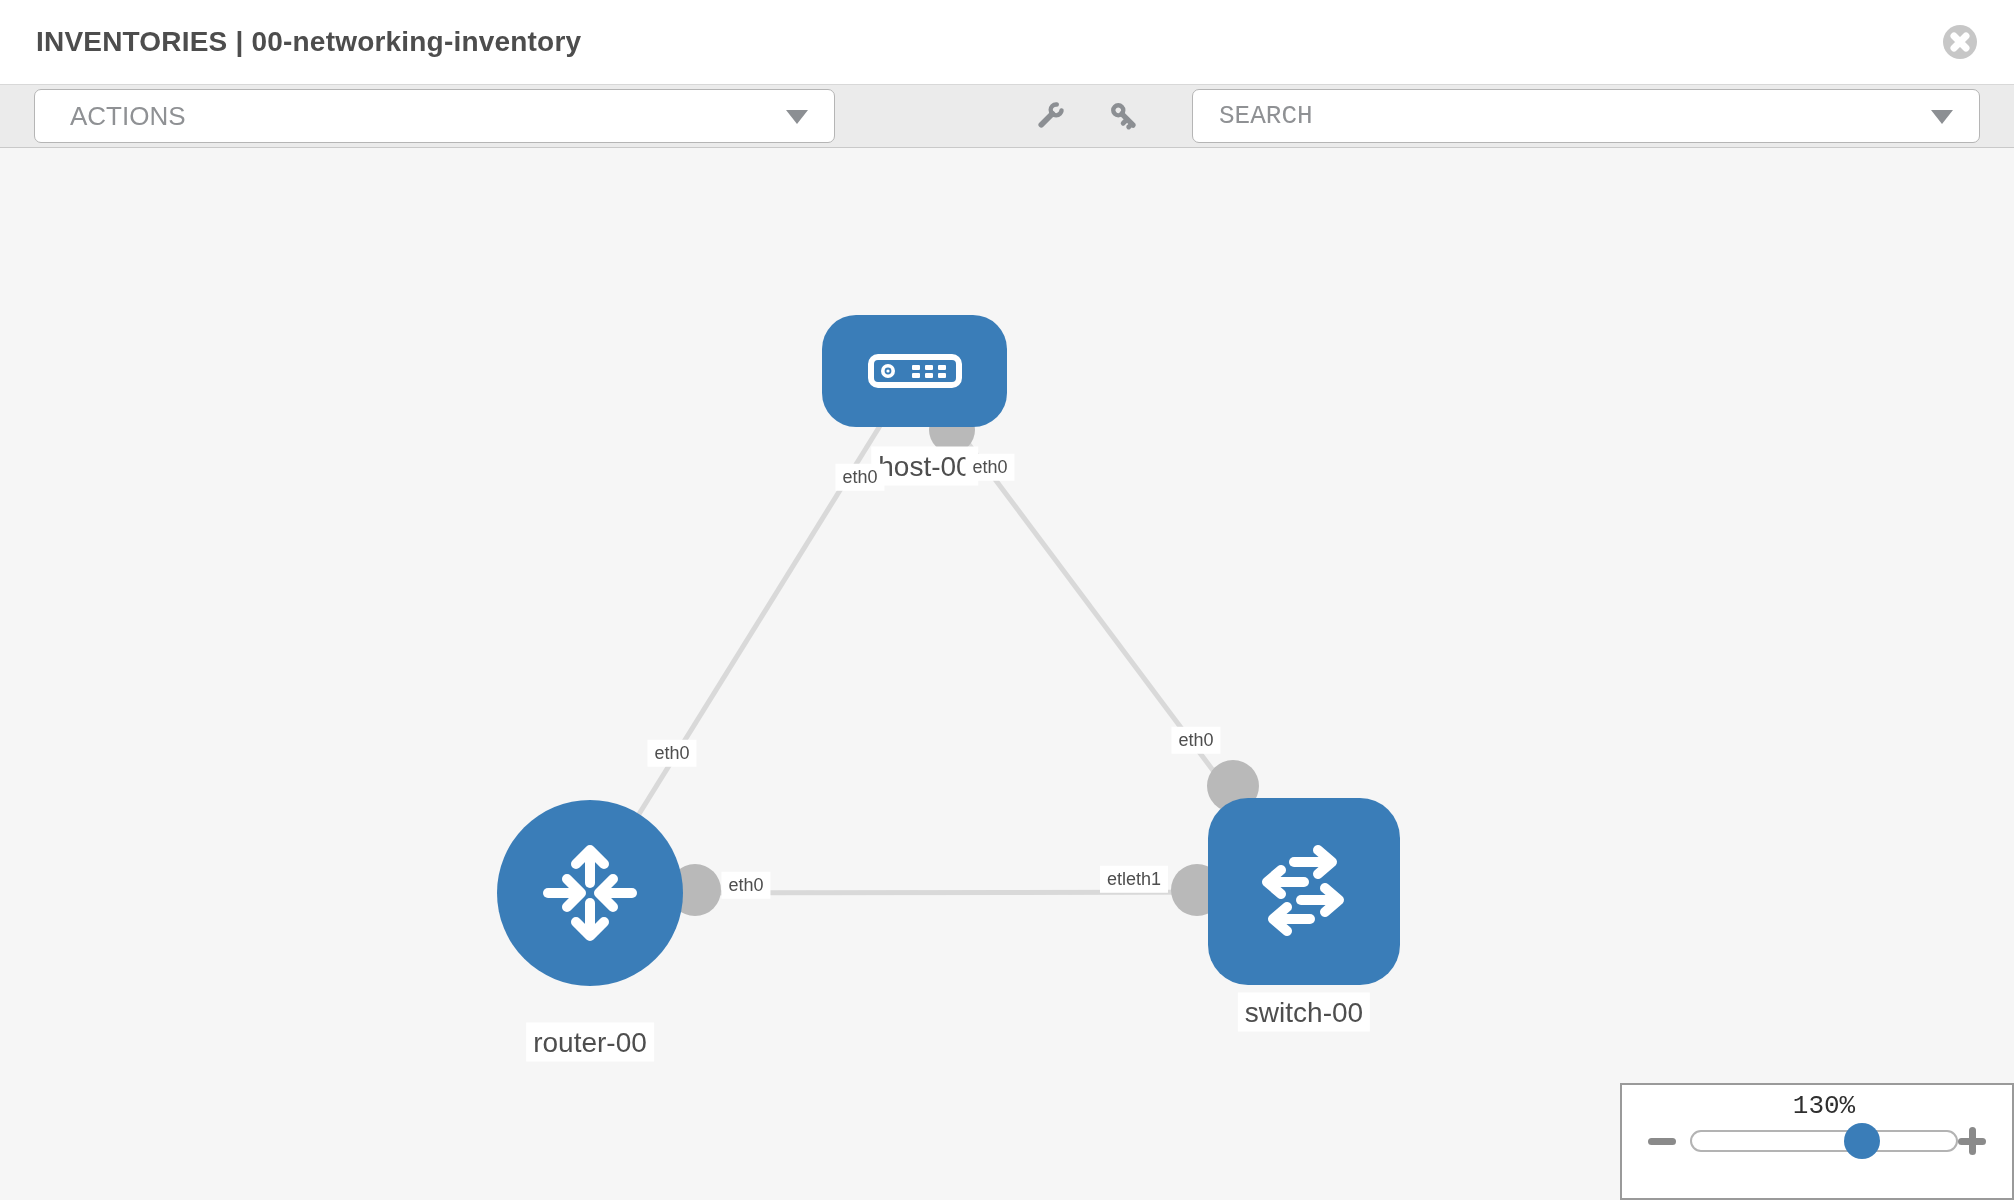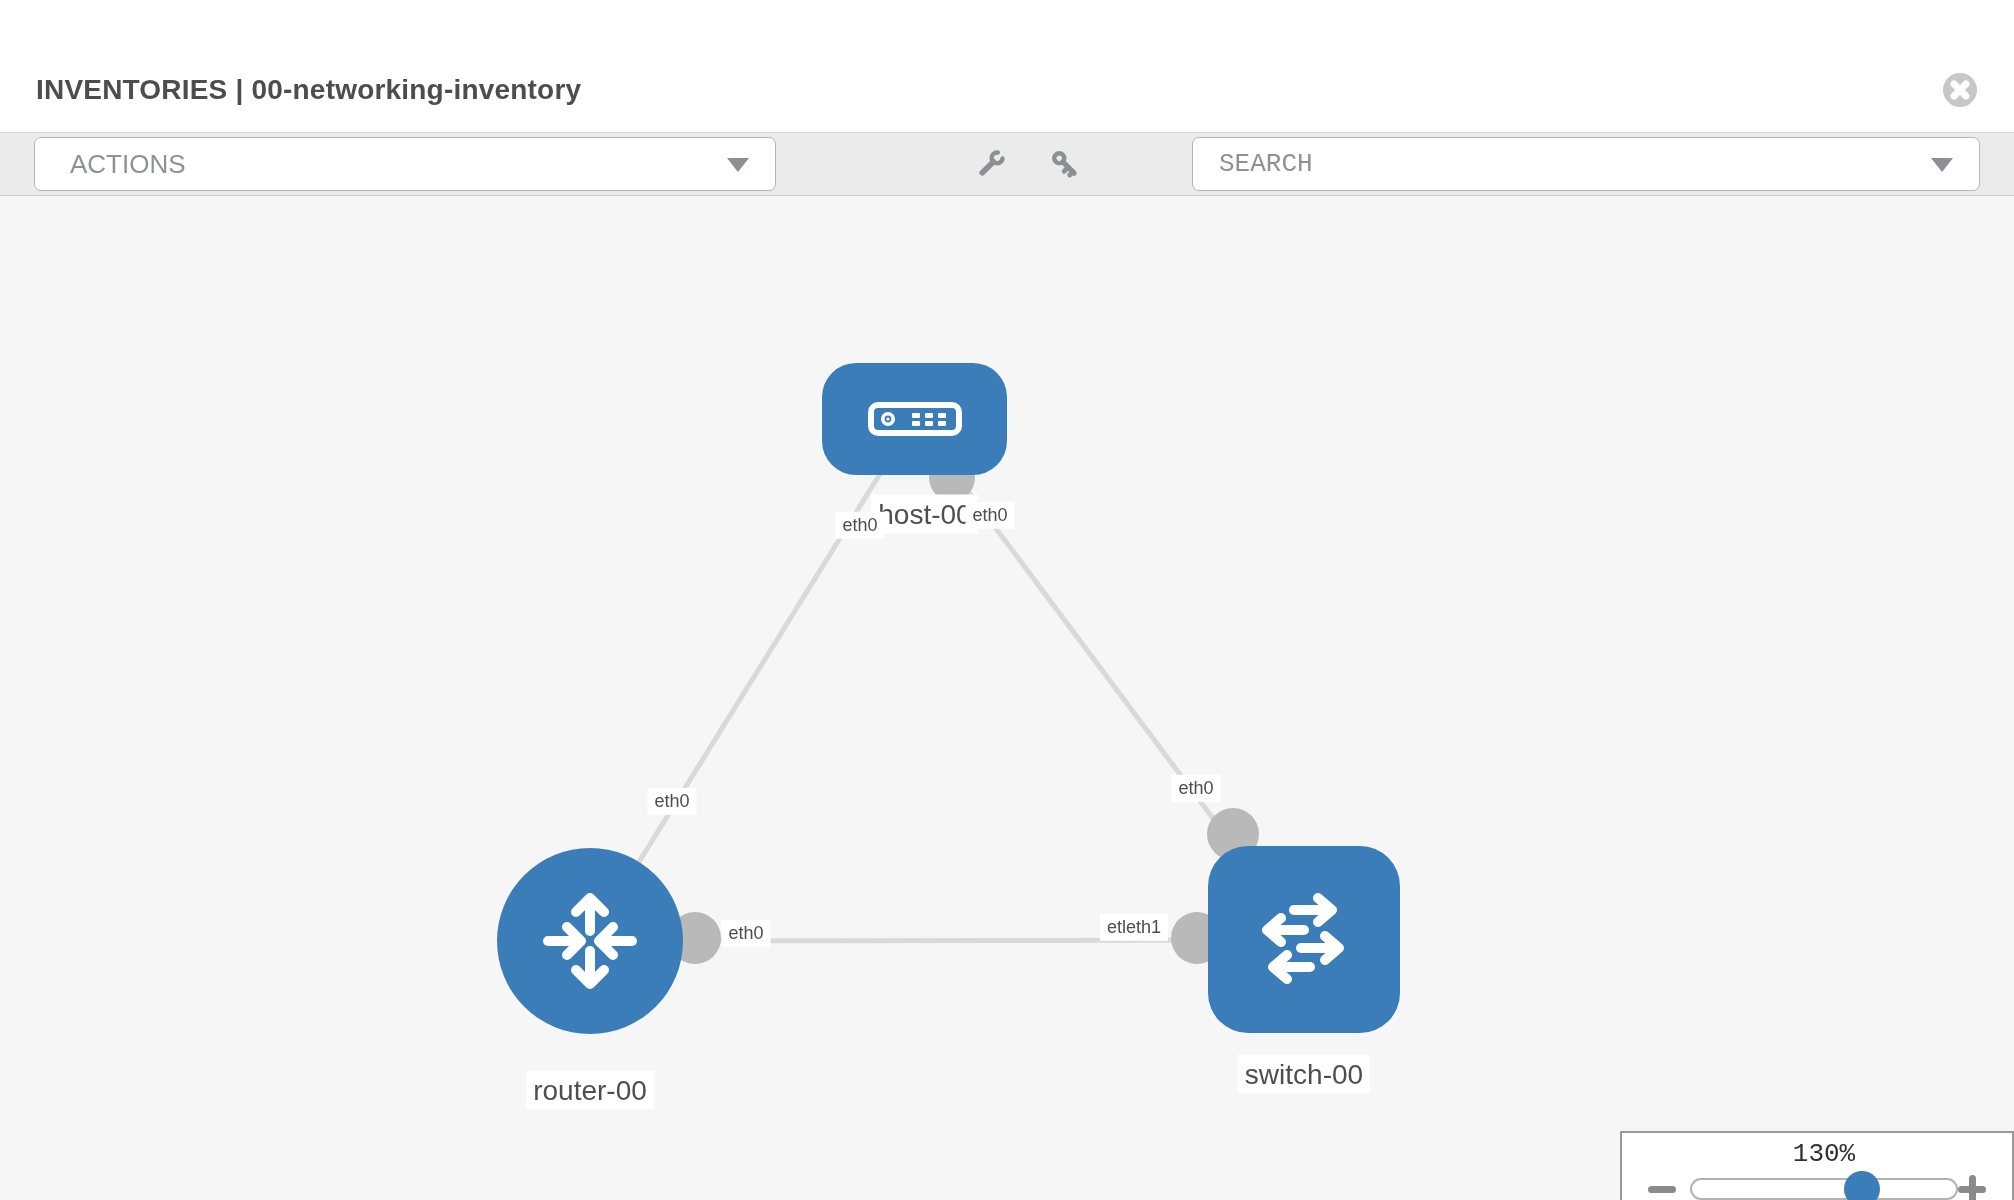--- a/index.html
+++ b/index.html
@@ -4,36 +4,36 @@
 <style>
   html,body{margin:0;padding:0;}
   body{
     width:2014px;height:1200px;overflow:hidden;
     font-family:"Liberation Sans","DejaVu Sans",sans-serif;
     background:#ffffff;position:relative;
   }
   
   .header{
     height:84px;background:#ffffff;display:flex;align-items:center;
-    justify-content:space-between;padding:0 36px;box-sizing:border-box;margin-top:48px;
+    justify-content:space-between;padding:0 36px;box-sizing:border-box;
   }
   .page-title{font-size:28px;font-weight:bold;color:#4d4d4d;letter-spacing:.2px;}
   .close-btn{width:36px;height:36px;cursor:pointer;flex:0 0 auto;}
   
   .toolbar{
     height:64px;background:#ebebeb;border-top:1px solid #d8d8d8;
     border-bottom:1px solid #c9c9c9;display:flex;align-items:center;
     padding:0 34px;box-sizing:border-box;
   }
   .select-box{
     background:#fff;border:1px solid #b5b5b5;border-radius:7px;height:54px;
     display:flex;align-items:center;padding:0 26px;box-sizing:border-box;
     color:#8f9194;font-size:26px;position:relative;cursor:pointer;
   }
-  .select-actions{width:742px;padding-left:35px;}
+  .select-actions{width:801px;padding-left:35px;}
   .select-search{width:788px;margin-left:auto;font-family:Liberation Mono, monospace;}
   .caret{
     position:absolute;right:26px;top:50%;margin-top:-6px;width:0;height:0;
     border-left:11px solid transparent;border-right:11px solid transparent;
     border-top:14px solid #8c8f93;
   }
   .tool-icons{display:flex;align-items:center;gap:38px;margin-left:197px;}
   .tool-btn{width:36px;height:36px;cursor:pointer;}
   
   .canvas{
@@ -170,21 +170,21 @@
         <path d="M59 70 L95 70"></path>
           <path d="M83 58 L97 70 L83 82"></path>
         <path d="M68 89 L33 89"></path>
           <path d="M45 77 L31 89 L45 101"></path>
       </g>
     </svg>
   </div>
 
   <div class="nlabel node-name" style="left:925px;top:318px;">host-00</div>
   <div class="nlabel node-name" style="left:590px;top:894px;">router-00</div>
-  <div class="nlabel node-name" style="left:1304px;top:864px;margin-top:14px;">switch-00</div>
+  <div class="nlabel node-name" style="left:1304px;top:864px;">switch-00</div>
 
   <div class="nlabel if-label" style="left:860px;top:329px;">eth0</div>
   <div class="nlabel if-label" style="left:672px;top:605px;">eth0</div>
   <div class="nlabel if-label" style="left:990px;top:319px;">eth0</div>
   <div class="nlabel if-label" style="left:1196px;top:592px;">eth0</div>
   <div class="nlabel if-label" style="left:746px;top:737px;">eth0</div>
   <div class="nlabel if-label" style="left:1134px;top:731px;">etleth1</div>
 
   <div class="zoom-panel">
     <div class="zoom-level">130%</div>

